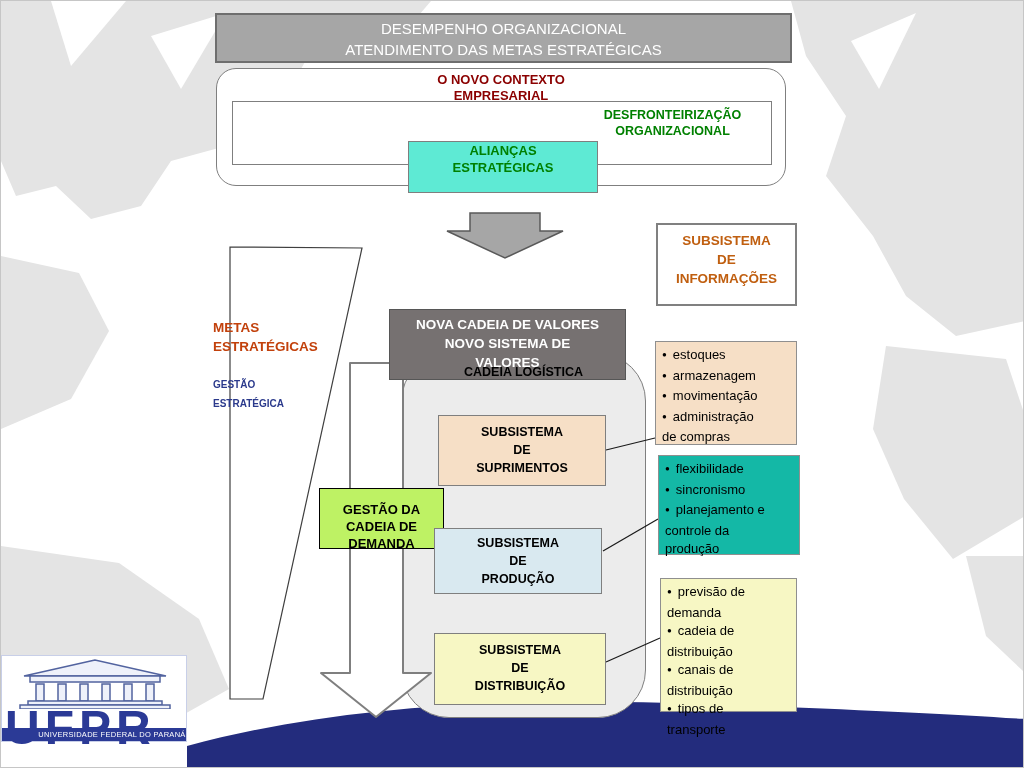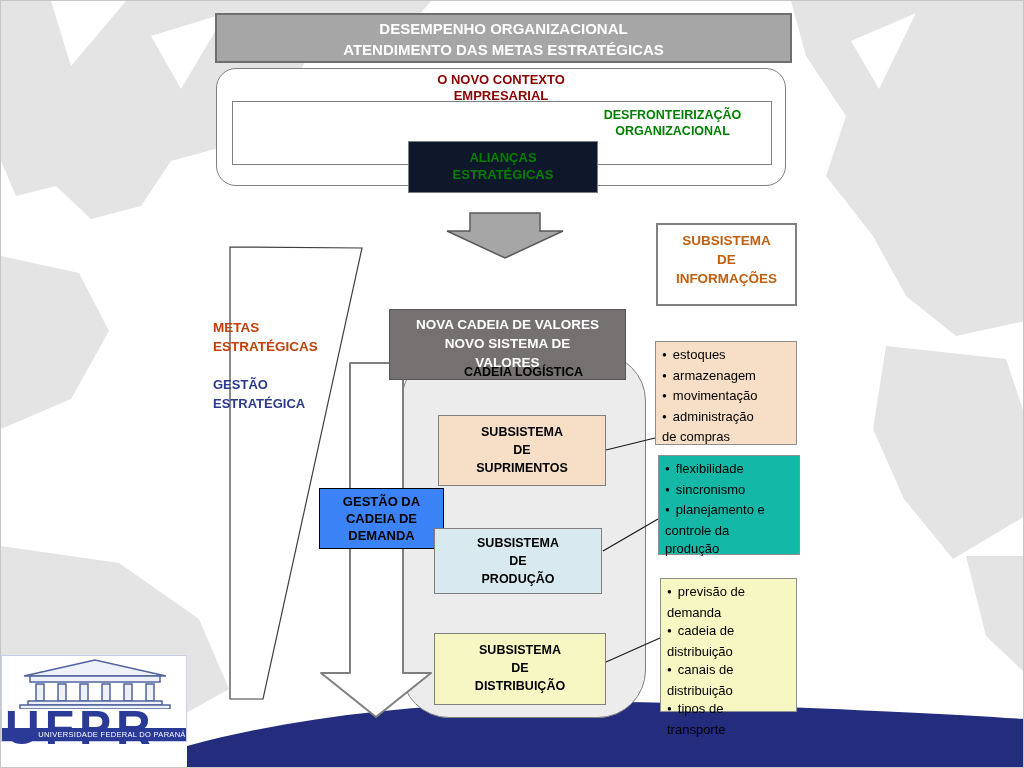--- a/index.html
+++ b/index.html
@@ -7,45 +7,45 @@
   #slide { position:relative; width:1024px; height:768px; background:#fff; overflow:hidden; border:1px solid #c6c6c6; }
   .abs { position:absolute; }
   .pre { white-space:pre-line; }
   .center { text-align:center; }
   svg.layer { position:absolute; left:0; top:0; pointer-events:none; }
   #bg-layer { z-index:0; }
   #shape-layer { z-index:3; }
   .z4 { z-index:4; }
 
   #title-box { left:214px; top:12px; width:577px; height:50px; background:#a6a6a6;
-    border:2px solid #6e6e6e; color:#fff; font-weight:bold; font-size:15px; line-height:21px; padding-top:3px; }
+    border:2px solid #6e6e6e; color:#fff; font-weight:normal; font-size:15px; line-height:21px; padding-top:3px; }
   #contexto-box { left:215px; top:67px; width:570px; height:118px; background:#fff;
     border:1.5px solid #7f7f7f; border-radius:20px; z-index:1; }
   #inner-box { left:231px; top:100px; width:540px; height:64px; background:#fff; border:1px solid #7f7f7f; }
   #contexto-heading { left:215px; top:71px; width:570px; color:#8b0000; font-weight:bold;
     font-size:13px; line-height:16px; z-index:5; }
   #virtuais { left:245px; top:106px; width:175px; color:#008000; font-weight:bold; font-size:12.5px; line-height:16px; }
   #desfront { left:573px; top:106px; width:197px; color:#008000; font-weight:bold; font-size:12.5px; line-height:16px; }
-  #aliancas { left:407px; top:140px; width:190px; height:52px; background:#0f172a; border:1px solid #7f7f7f;
-    color:#008000; font-weight:bold; font-size:13px; line-height:17px; padding-top:7px; z-index:6; }
+  #aliancas { left:407px; top:140px; width:190px; height:52px; background:#5eead4; border:1px solid #7f7f7f;
+    color:#008000; font-weight:bold; font-size:13px; line-height:17px; z-index:6; }
   #nova-cadeia { left:388px; top:264px; width:237px; height:71px; background:#767171; border:1px solid #565656;
     color:#fff; font-weight:bold; font-size:13.5px; line-height:19px; padding-top:5px;margin-top:44px; }
   #informacoes { left:655px; top:222px; width:141px; height:83px; background:#fff; border:2px solid #808080;
     color:#c05f10; font-weight:bold; font-size:13.5px; line-height:19px; padding-top:6px; }
   #metas { left:212px; top:317px; width:140px; color:#c2410c; font-weight:bold; font-size:13.5px; line-height:19px; }
-  #gestao { left:212px; top:374px; width:140px; color:#2b3a8c; font-weight:bold; font-size:13px; line-height:19px; }
+  #gestao { left:212px; top:374px; width:140px; color:#2b3a8c; font-weight:bold; font-size:10px; line-height:19px; }
   #cadeia-container { left:400px; top:352px; width:245px; height:365px; background:#ececec;
     border:1px solid #7f7f7f; border-radius:48px; z-index:2; }
   #cadeia-title { left:400px; top:364px; width:245px; color:#000; font-weight:bold; font-size:12.5px; }
   .sub-box { border:1px solid #7f7f7f; color:#000; font-weight:bold; font-size:12.5px; line-height:18px; }
   #suprimentos { left:437px; top:414px; width:168px; height:71px; background:#f6dfc6; padding-top:7px; }
   #producao { left:433px; top:527px; width:168px; height:66px; background:#d9e9f0; padding-top:5px; }
   #distribuicao { left:433px; top:632px; width:172px; height:72px; background:#f7f7c4; padding-top:7px; }
-  #gestao-demanda { left:318px; top:487px; width:125px; height:61px; background:#3b82f6; border:1.5px solid #000;
-    color:#000; font-weight:bold; font-size:13px; line-height:17px; padding-top:4px; }
+  #gestao-demanda { left:318px; top:487px; width:125px; height:61px; background:#bef264; border:1.5px solid #000;
+    color:#000; font-weight:bold; font-size:13px; line-height:17px; padding-top:12px; }
   .detail-box { border:1px solid #8f8f8f; color:#000; font-size:13px; }
   #detail-suprimentos { left:654px; top:340px; width:142px; height:104px; background:#f6dfc6; }
   #detail-producao { left:657px; top:454px; width:142px; height:100px; background:#14b8a6; }
   #detail-distribuicao { left:659px; top:577px; width:137px; height:134px; background:#f7f7c4; }
   .detail-box ul { list-style:none; margin:0; padding:4px 4px 0 6px; line-height:18.5px; }
   .detail-box li { white-space:pre-line; }
   .detail-box li::before { content:"●"; font-size:8px; position:relative; top:-2px; margin-right:6px; }
 
   #logo { left:0; top:654px; width:186px; height:87px; background:#fff; border:1px solid #c8cfe8; z-index:6; }
   #ufpr-name { position:absolute; left:3px; top:48px; width:180px; color:#2b3a96; font-weight:bold;

